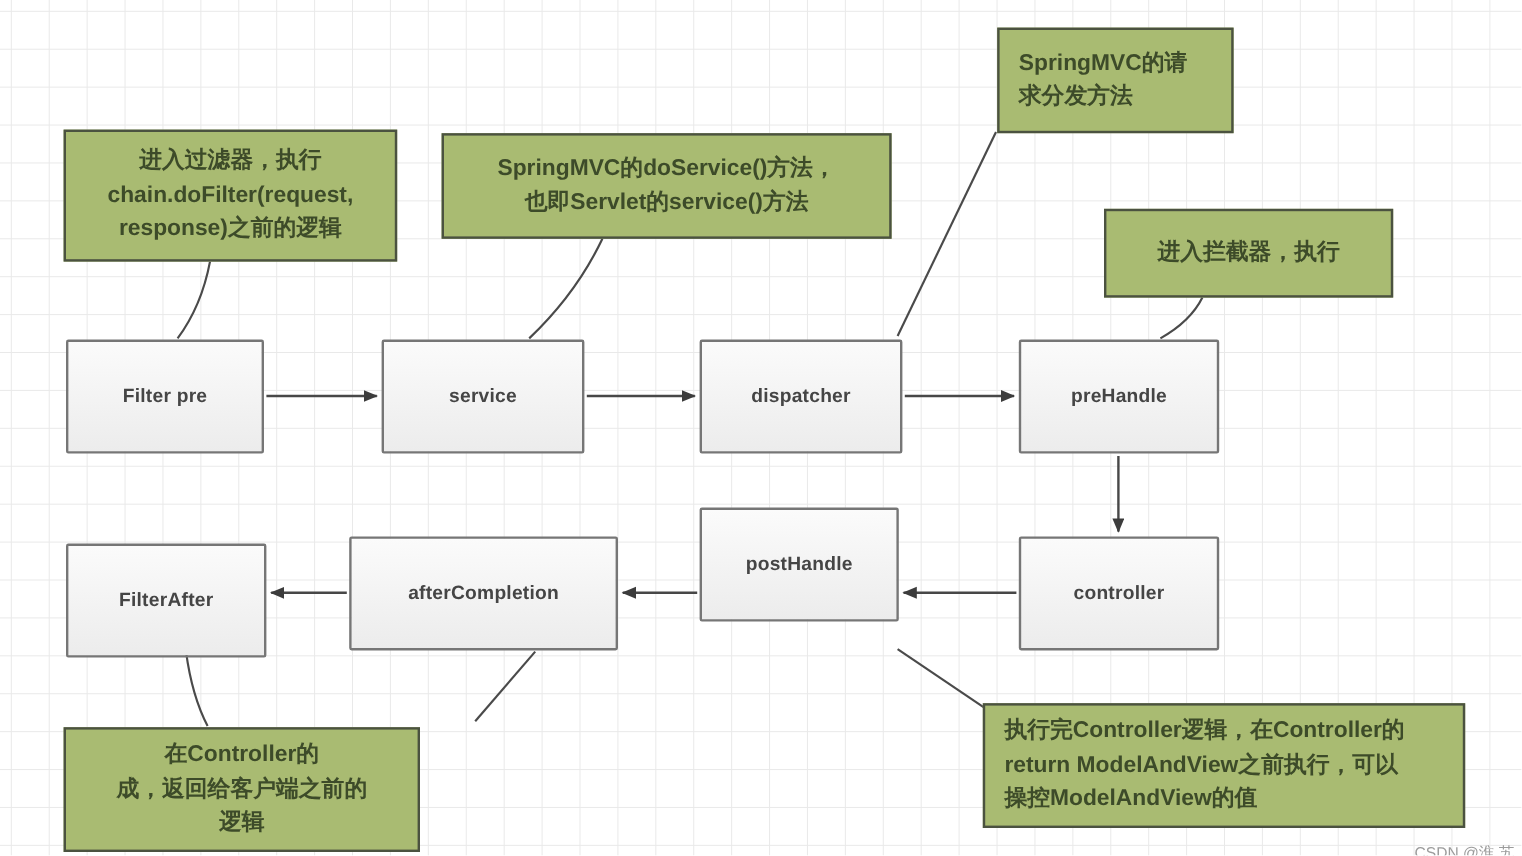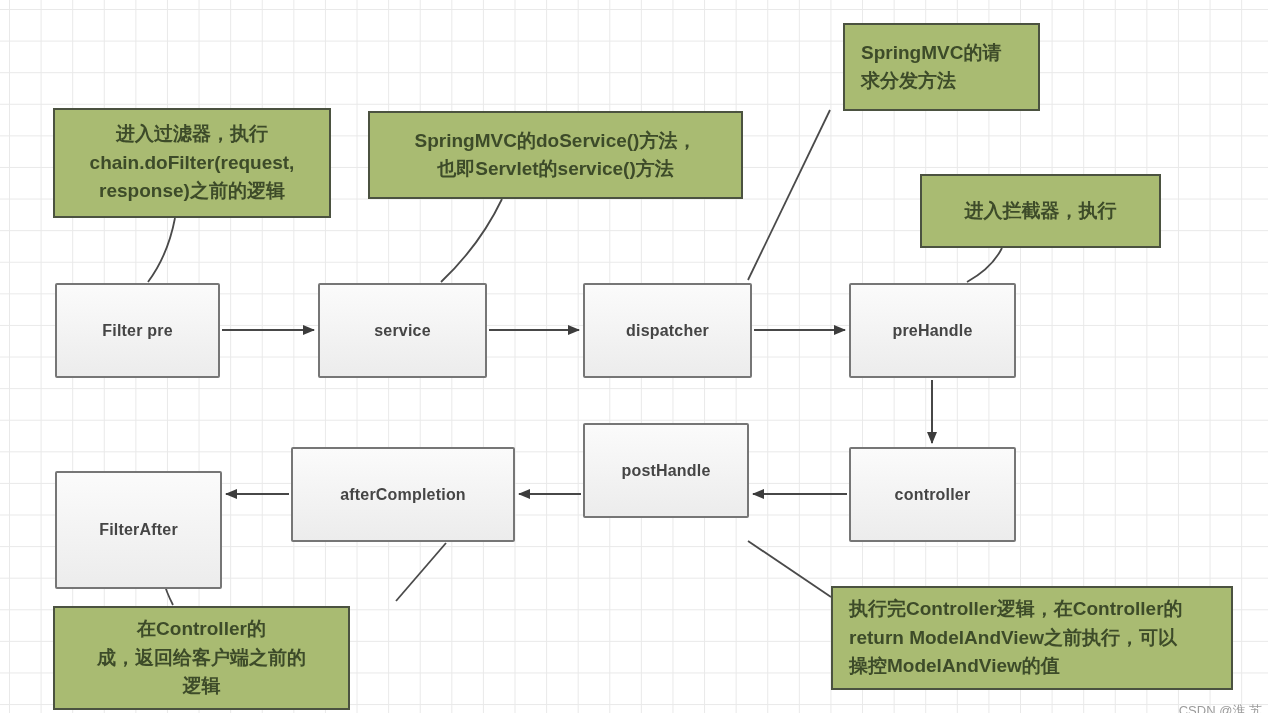--- a/index.html
+++ b/index.html
@@ -28,21 +28,21 @@
     position:absolute;
     background:#a9bb72;
     border:2px solid #4b5240;
     color:#3d4b29;
     font-weight:bold;font-size:19px;line-height:1.5;
     display:flex;flex-direction:column;justify-content:center;
     text-align:center;
     box-sizing:border-box;
     padding:4px 8px;
   }
-  .note.left{text-align:left;padding-left:16px;margin-left:12px;}
+  .note.left{text-align:left;padding-left:16px;}
   .note .ln{display:block;}
   .watermark{
     position:absolute;right:6px;bottom:-7px;
     font-size:13px;color:#9b9b9b;font-weight:400;
     white-space:nowrap;
   }
 </style>
 </head>
 <body>
 
@@ -82,21 +82,21 @@
   <div class="node" style="left:318px;top:283px;width:169px;height:95px">
       <span>service</span>
     </div>
   <div class="node" style="left:583px;top:283px;width:169px;height:95px">
       <span>dispatcher</span>
     </div>
   <div class="node" style="left:849px;top:283px;width:167px;height:95px">
       <span>preHandle</span>
     </div>
 
-  <div class="node" style="left:55px;top:471px;width:167px;height:118px">
+  <div class="node" style="left:55px;top:453px;width:167px;height:95px">
       <span>FilterAfter</span>
     </div>
   <div class="node" style="left:291px;top:447px;width:224px;height:95px">
       <span>afterCompletion</span>
     </div>
   <div class="node" style="left:583px;top:423px;width:166px;height:95px">
       <span>postHandle</span>
     </div>
   <div class="node" style="left:849px;top:447px;width:167px;height:95px">
       <span>controller</span>

